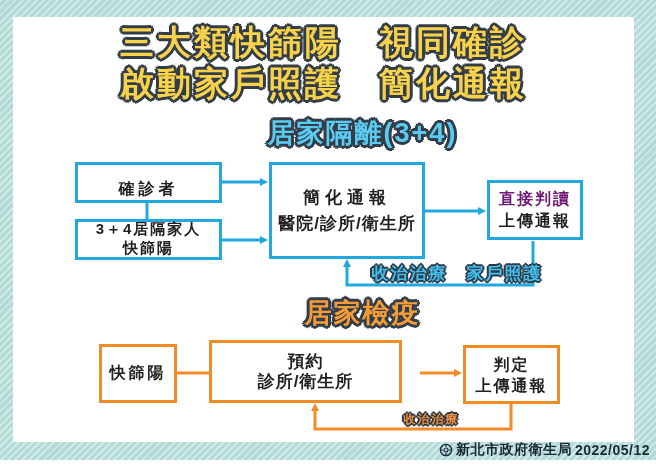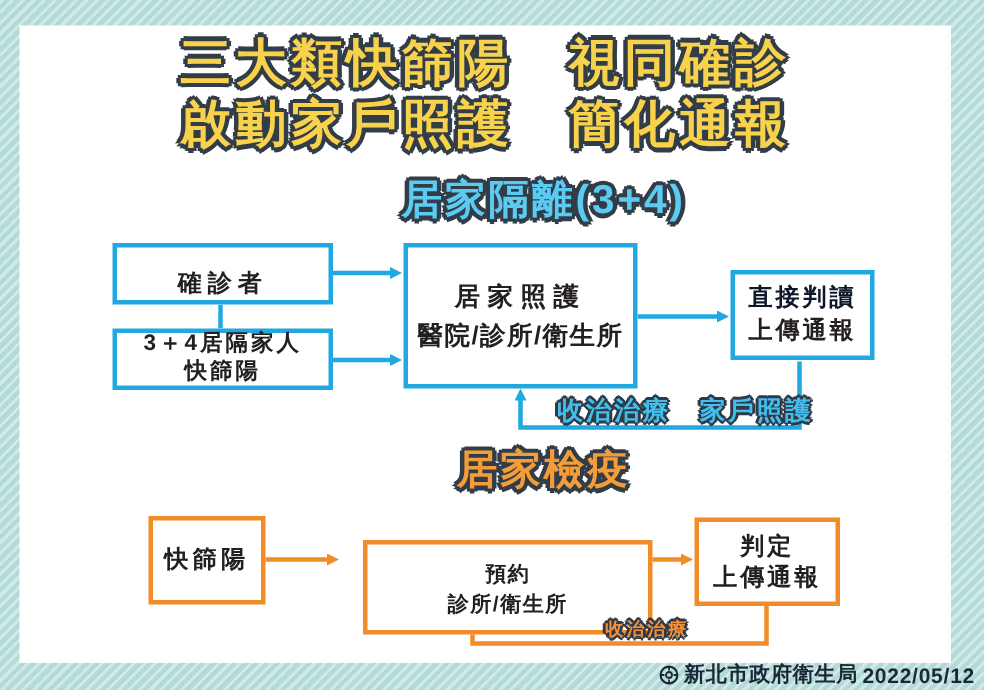--- a/index.html
+++ b/index.html
@@ -17,21 +17,21 @@
   .ol2{text-shadow:2px 0 0 #2e3a46,-2px 0 0 #2e3a46,0 2px 0 #2e3a46,0 -2px 0 #2e3a46,
        1px 1px 0 #2e3a46,-1px 1px 0 #2e3a46,1px -1px 0 #2e3a46,-1px -1px 0 #2e3a46;}
   .title-line{left:13px;width:621px;font-size:34px;font-weight:800;letter-spacing:3px;color:#f8d24b;line-height:40px;}
   .sec-head{left:13px;width:621px;font-size:27px;font-weight:800;letter-spacing:2px;line-height:34px;padding-left:39px;}
   .sec1{color:#5bcbf2;}
   .sec2{color:#f49d38;}
   .fbox{display:flex;flex-direction:column;justify-content:center;align-items:center;
         background:#fff;box-sizing:border-box;color:#231f20;font-weight:700;}
   .bblue{border:3px solid #22a8e0;}
   .borange{border:3px solid #f28c28;}
-  .red{color:#0f172a;}
+  .red{color:#701a75;}
   .fb-label{font-weight:800;}
   .fb1{color:#43bfee;font-size:17px;letter-spacing:2px;}
   .fb2{color:#f2913d;font-size:12px;letter-spacing:2px;}
   svg.wires{position:absolute;left:0;top:0;pointer-events:none;}
   .footer{position:absolute;right:6px;top:441px;display:flex;align-items:center;gap:3px;
           color:#1a2838;font-weight:700;font-size:14px;letter-spacing:0.5px;padding-left:44px;}
 </style>
 </head>
 <body>
 
@@ -67,38 +67,38 @@
   <div class="abs fbox bblue" style="left:75px;top:162px;width:147px;height:41px;font-size:16px;letter-spacing:4px;justify-content:flex-end;">
     <span>確診者</span>
   </div>
 
   <div class="abs fbox bblue" style="left:75px;top:219px;width:147px;height:41px;font-size:15px;line-height:19px;letter-spacing:2px;justify-content:flex-end;">
     <span>3＋4居隔家人</span>
     <span>快篩陽</span>
   </div>
 
   <div class="abs fbox bblue" style="left:269px;top:162px;width:156px;height:97px;font-size:17px;line-height:26px;">
-    <span style="letter-spacing:5px">居家照護</span>
+    <span style="letter-spacing:5px">簡化通報</span>
     <span style="letter-spacing:1px">醫院/診所/衛生所</span>
   </div>
 
   <div class="abs fbox bblue" style="left:487px;top:180px;width:96px;height:60px;font-size:16px;line-height:22px;letter-spacing:2px;">
     <span class="red">直接判讀</span>
     <span>上傳通報</span>
   </div>
 
   <div class="abs ctr sec-head sec2 ol3" style="top:296px">居家檢疫</div>
 
   <div class="abs ctr fb-label fb1 ol2" style="left:362px;top:262px;width:190px;">收治治療　家戶照護</div>
 
   <div class="abs fbox borange" style="left:99px;top:344px;width:78px;height:59px;font-size:16px;letter-spacing:3px;">
     <span>快篩陽</span>
   </div>
 
-  <div class="abs fbox borange" style="left:242px;top:340px;width:193px;height:63px;font-size:14px;line-height:20px;letter-spacing:1px;margin-top:20px;">
+  <div class="abs fbox borange" style="left:209px;top:340px;width:193px;height:63px;font-size:17px;line-height:20px;letter-spacing:1px;">
     <span>預約</span>
     <span>診所/衛生所</span>
   </div>
 
   <div class="abs fbox borange" style="left:463px;top:345px;width:97px;height:59px;font-size:16px;line-height:21px;letter-spacing:2px;">
     <span>判定</span>
     <span>上傳通報</span>
   </div>
 
   <div class="abs ctr fb-label fb2 ol2" style="left:374px;top:411px;width:115px;">收治治療</div>

